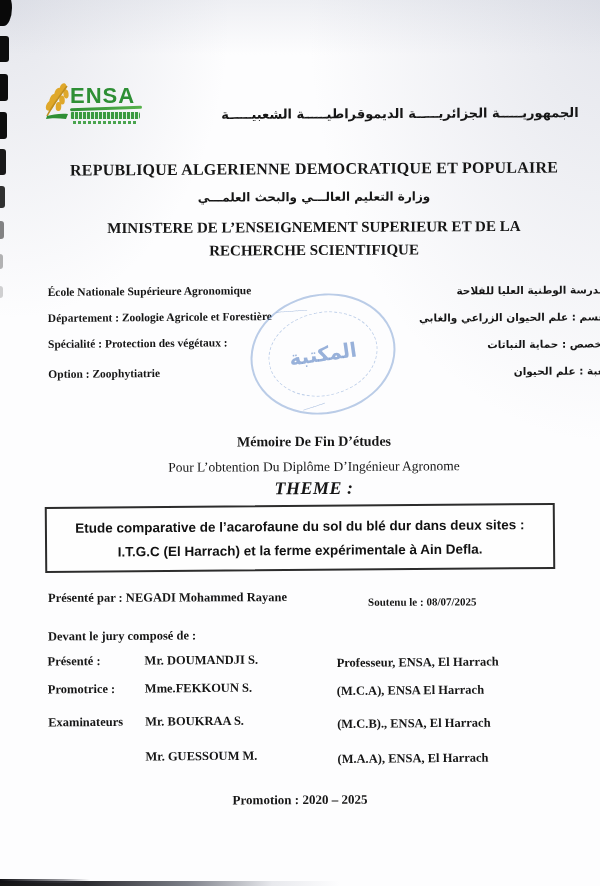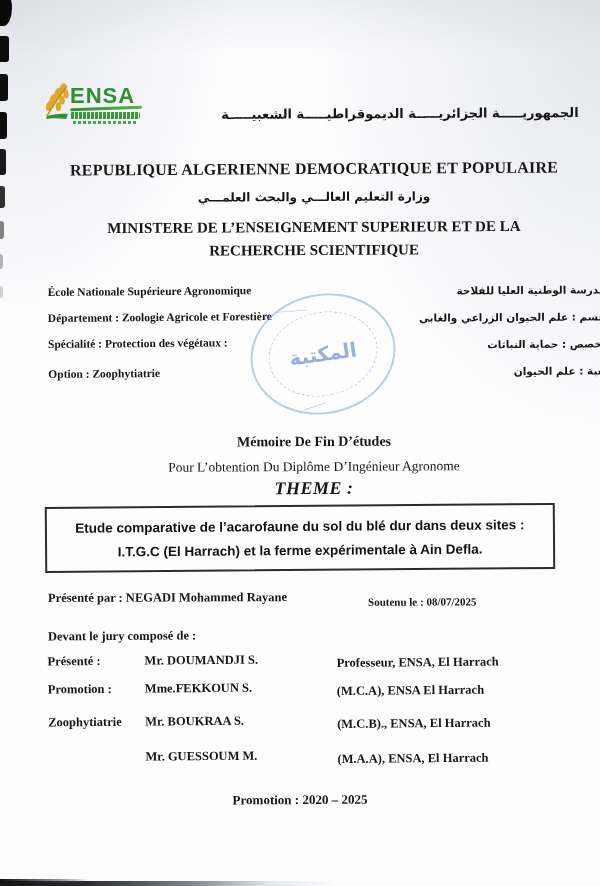--- a/index.html
+++ b/index.html
@@ -178,26 +178,26 @@
   </div>
   <div class="jury-heading">Devant le jury composé de :</div>
 
   <div class="jury">
     <div class="jury-row r1">
       <span class="role">Présenté :</span>
       <span class="name">Mr. DOUMANDJI S.</span>
       <span class="jtitle">Professeur, ENSA, El Harrach</span>
     </div>
     <div class="jury-row r2">
-      <span class="role">Promotion :</span>
+      <span class="role">Promotrice :</span>
       <span class="name">Mme.FEKKOUN S.</span>
       <span class="jtitle">(M.C.A), ENSA El Harrach</span>
     </div>
     <div class="jury-row r3">
-      <span class="role">Zoophytiatrie</span>
+      <span class="role">Examinateurs</span>
       <span class="name">Mr. BOUKRAA S.</span>
       <span class="jtitle">(M.C.B)., ENSA, El Harrach</span>
     </div>
     <div class="jury-row r4">
       <span class="role"></span>
       <span class="name">Mr. GUESSOUM M.</span>
       <span class="jtitle">(M.A.A), ENSA, El Harrach</span>
     </div>
   </div>
 

